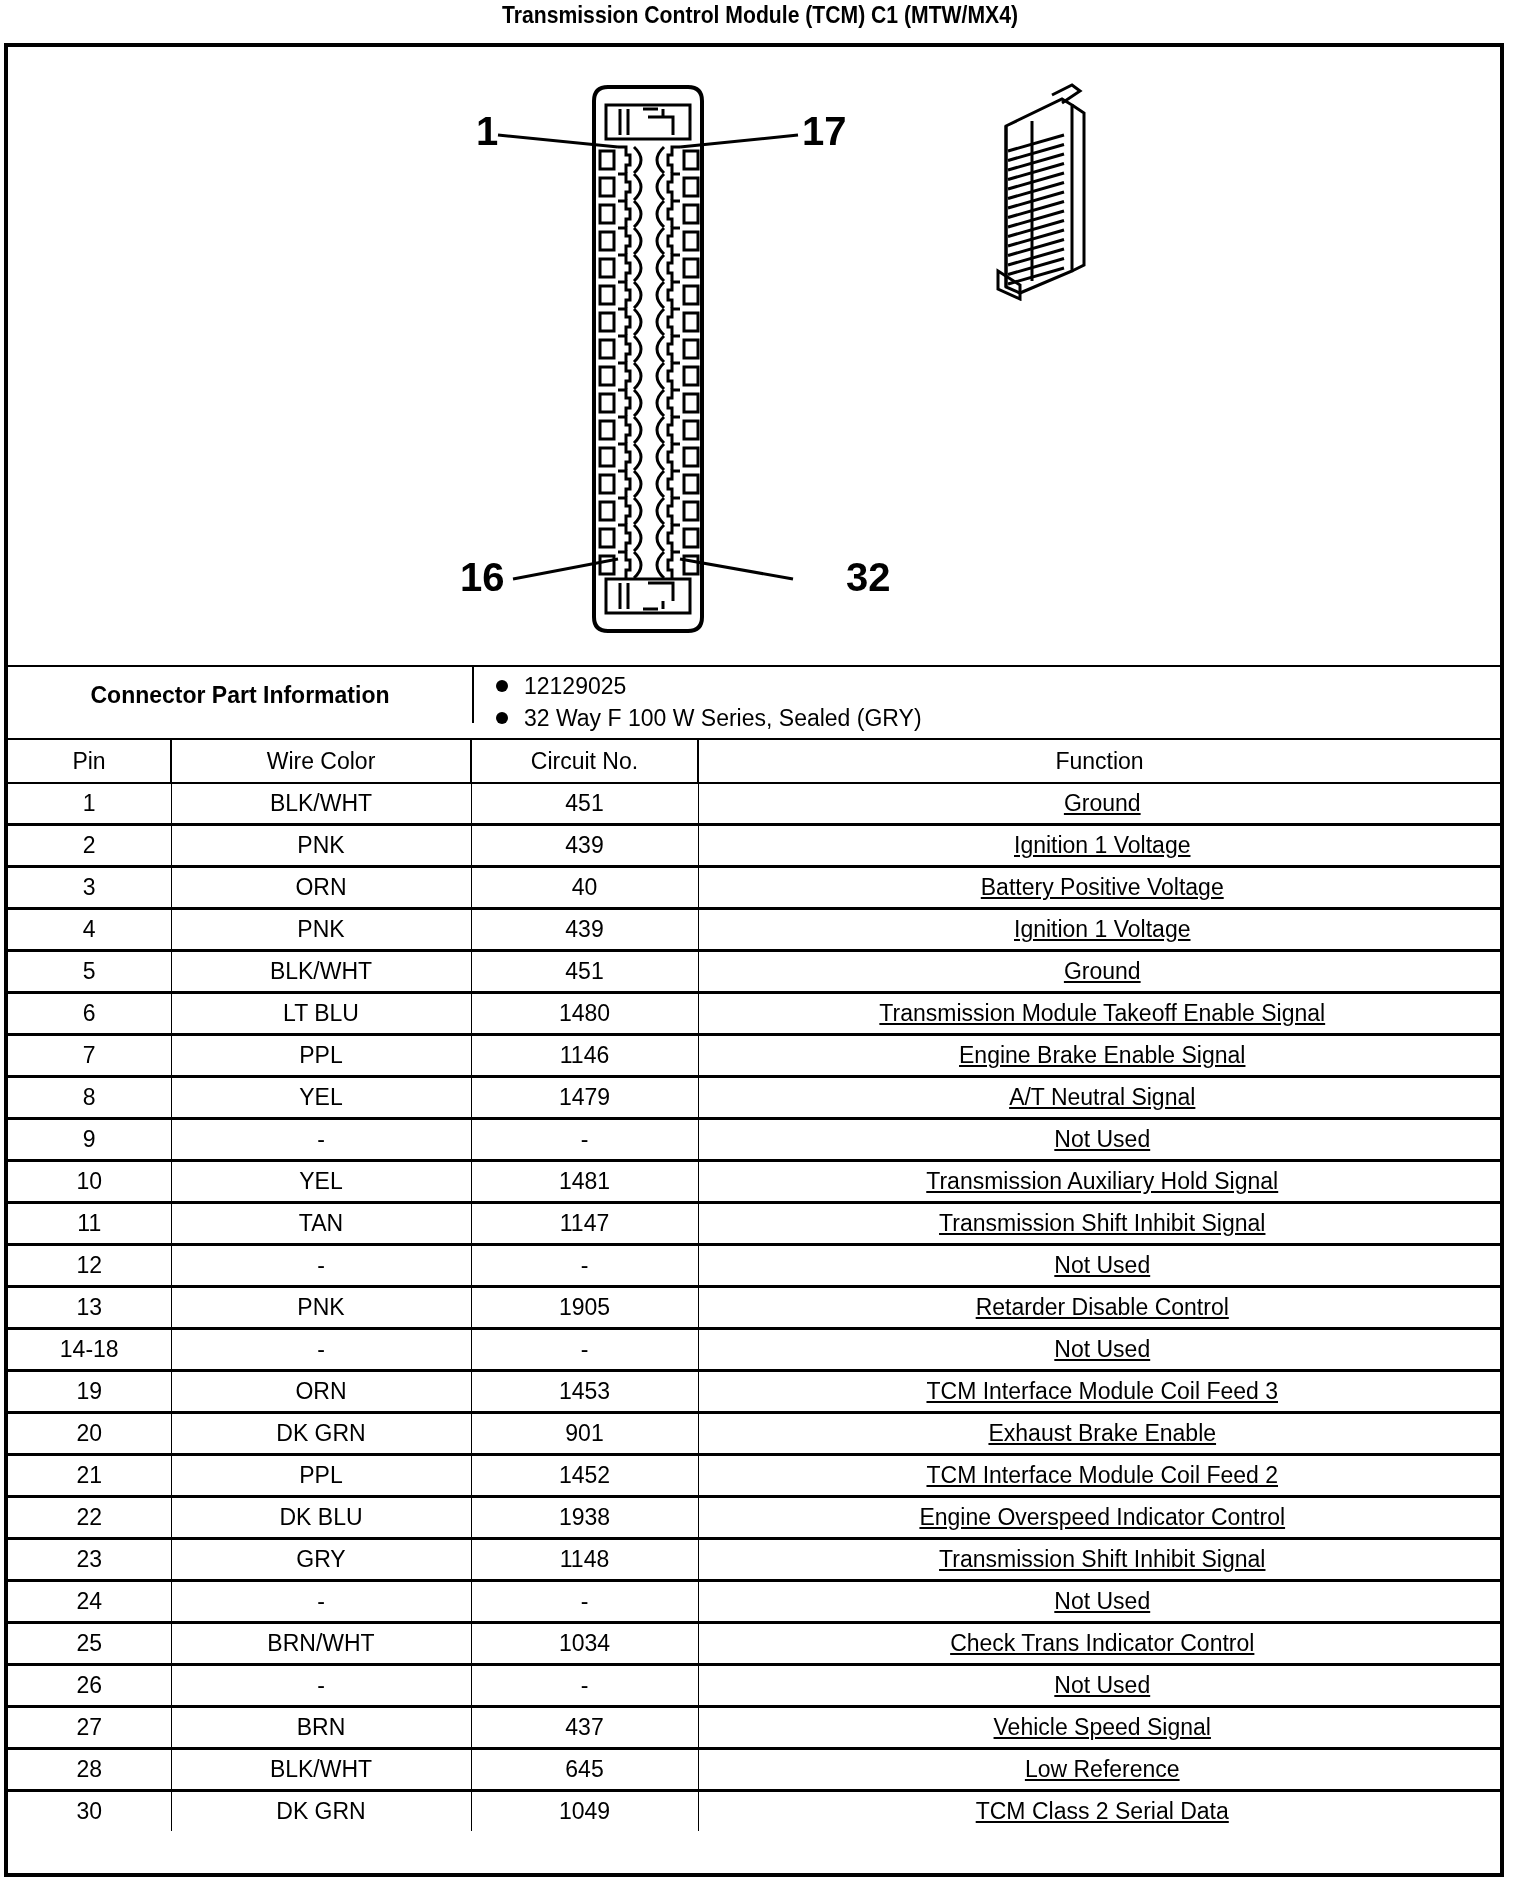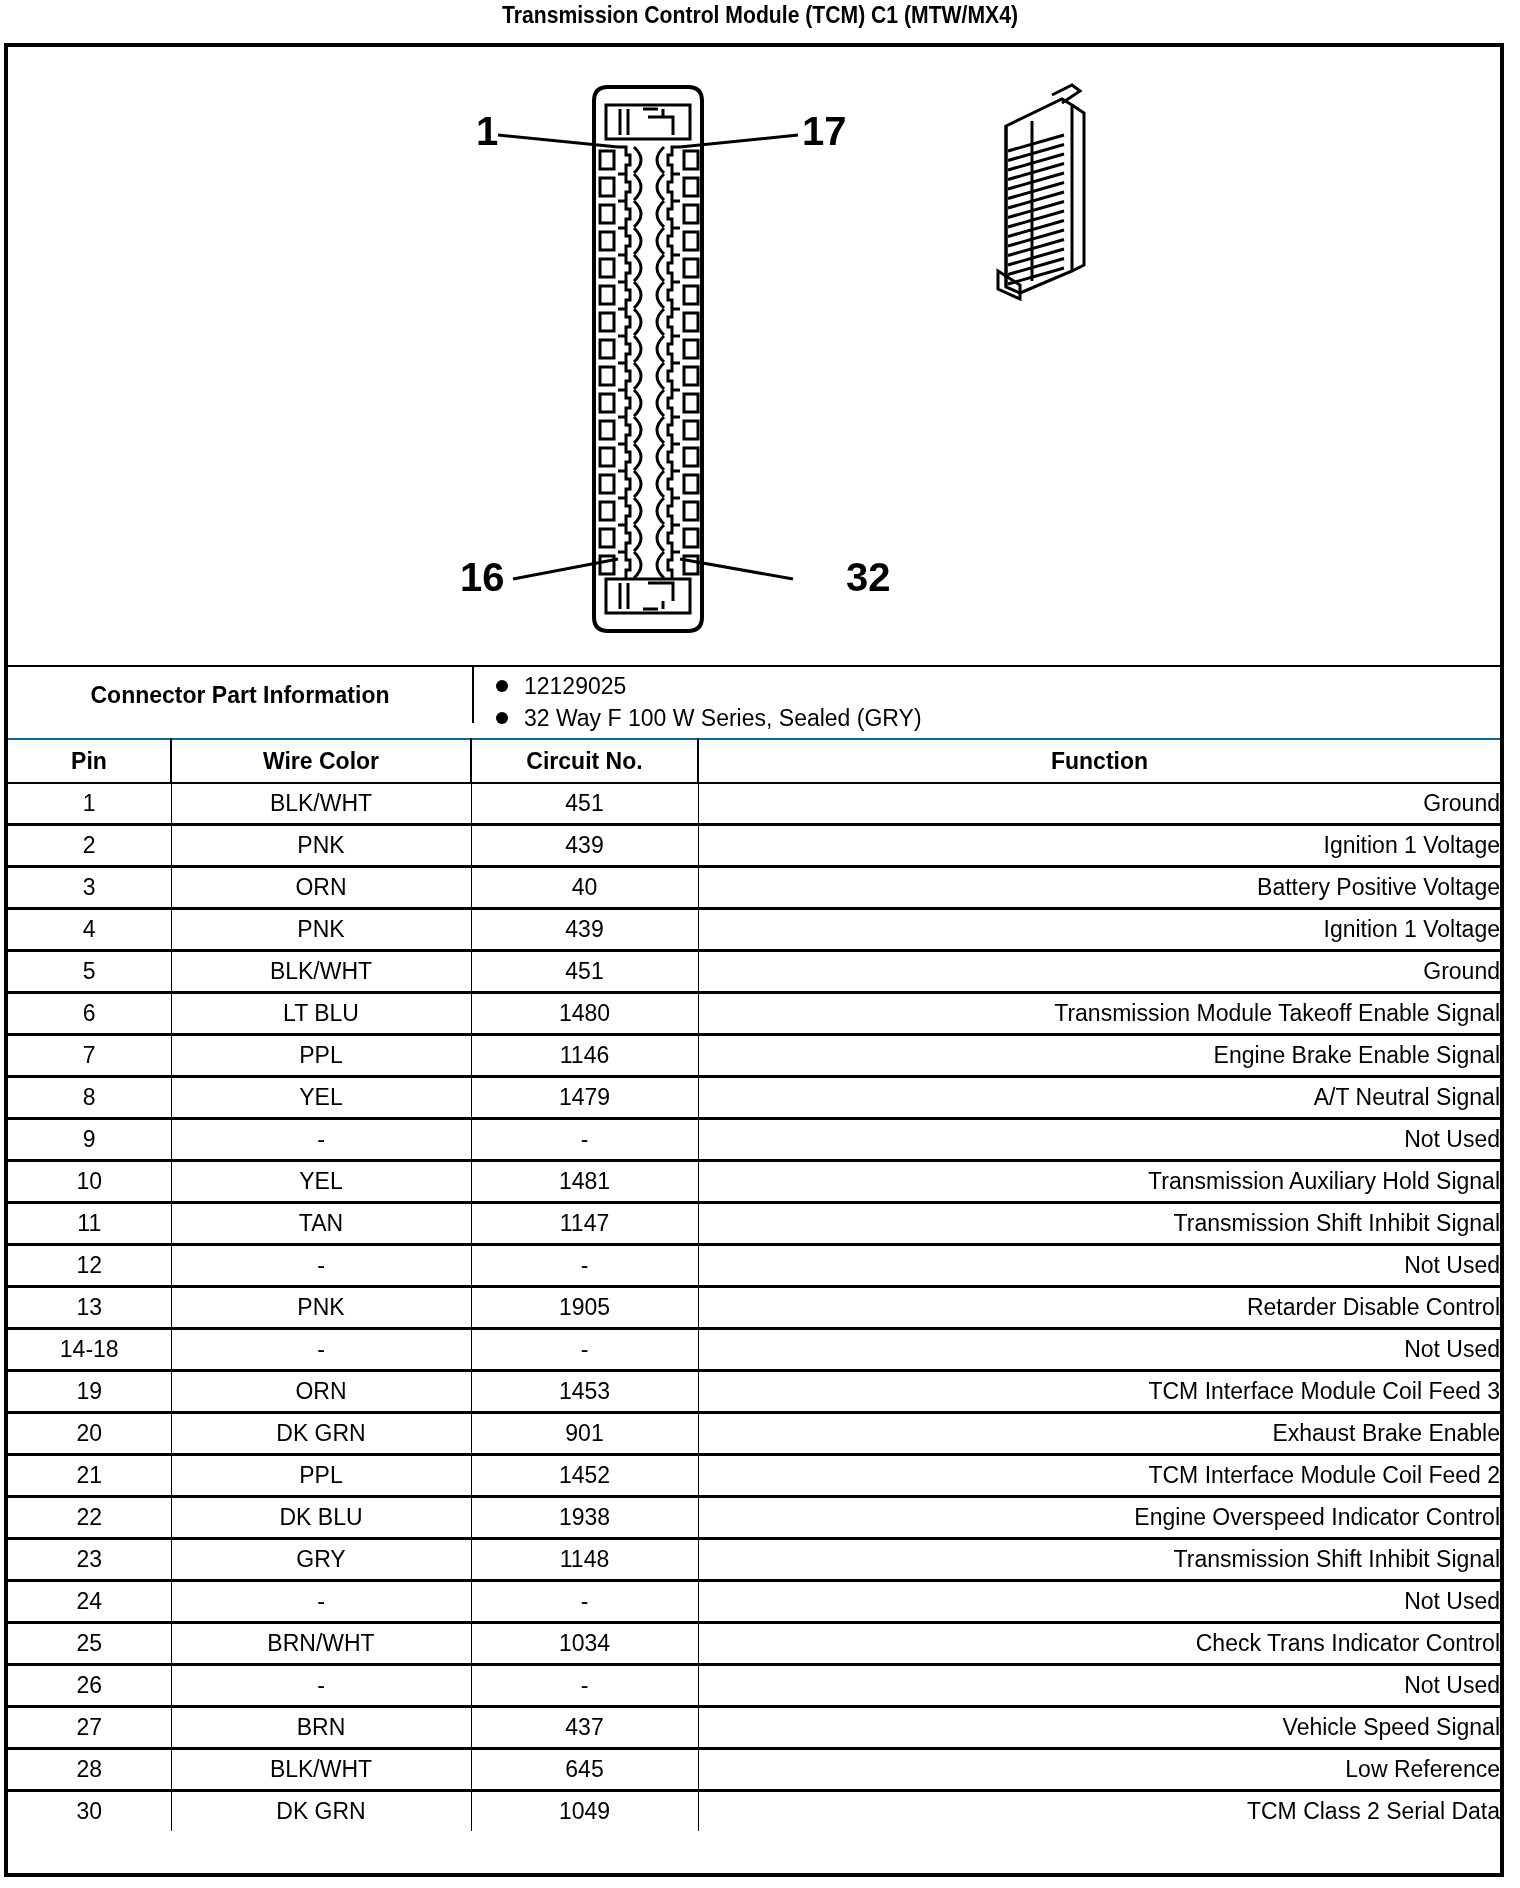--- a/index.html
+++ b/index.html
@@ -17,23 +17,23 @@
                 display: flex; align-items: center; justify-content: center;
                 font-weight: bold; font-size: 23px; border-right: 2px solid #000; box-sizing: border-box; }
   .conn-info { position: absolute; left: 466px; top: 0; width: 1026px; height: 80px; }
   .conn-line { position: absolute; left: 22px; font-size: 23px; height: 30px; line-height: 30px; }
   .conn-line .dot { display: inline-block; width: 12px; height: 12px; border-radius: 50%;
                     background: #000; margin-right: 16px; vertical-align: middle; position: relative; top: -2px; }
   table.pins { position: absolute; left: 0; top: 691px; width: 1492px; border-collapse: collapse;
                table-layout: fixed; }
   table.pins td, table.pins th { border-top: 3px solid #000; font-size: 23px; height: 39px;
                                  padding: 0; line-height: 39px; }
-  table.pins th { font-weight: bold; height: 42px; border-top: 2px solid #0369a1; }
+  table.pins th { font-weight: normal; height: 42px; border-top: 2px solid #000000; }
   table.pins td.c, table.pins th.c { text-align: center; }
-  table.pins td.f { text-align: right; padding-left: 6px; }
+  table.pins td.f { text-align: center; padding-left: 6px; text-decoration: underline; }
   table.pins .b1 { border-right: 1px solid #000; }
   table.pins .b2 { border-right: 1px solid #000; }
   table.pins .b3 { border-right: 1px solid #000; margin-left: 30px; }
   table.pins th.b1, table.pins th.b2, table.pins th.b3 { border-right: 2px solid #000; }
   .lbl-num { position: absolute; font-size: 40px; font-weight: bold; }
 </style>
 </head>
 <body>
 
 <div class="title">Transmission Control Module (TCM) C1 (MTW/MX4)</div>

